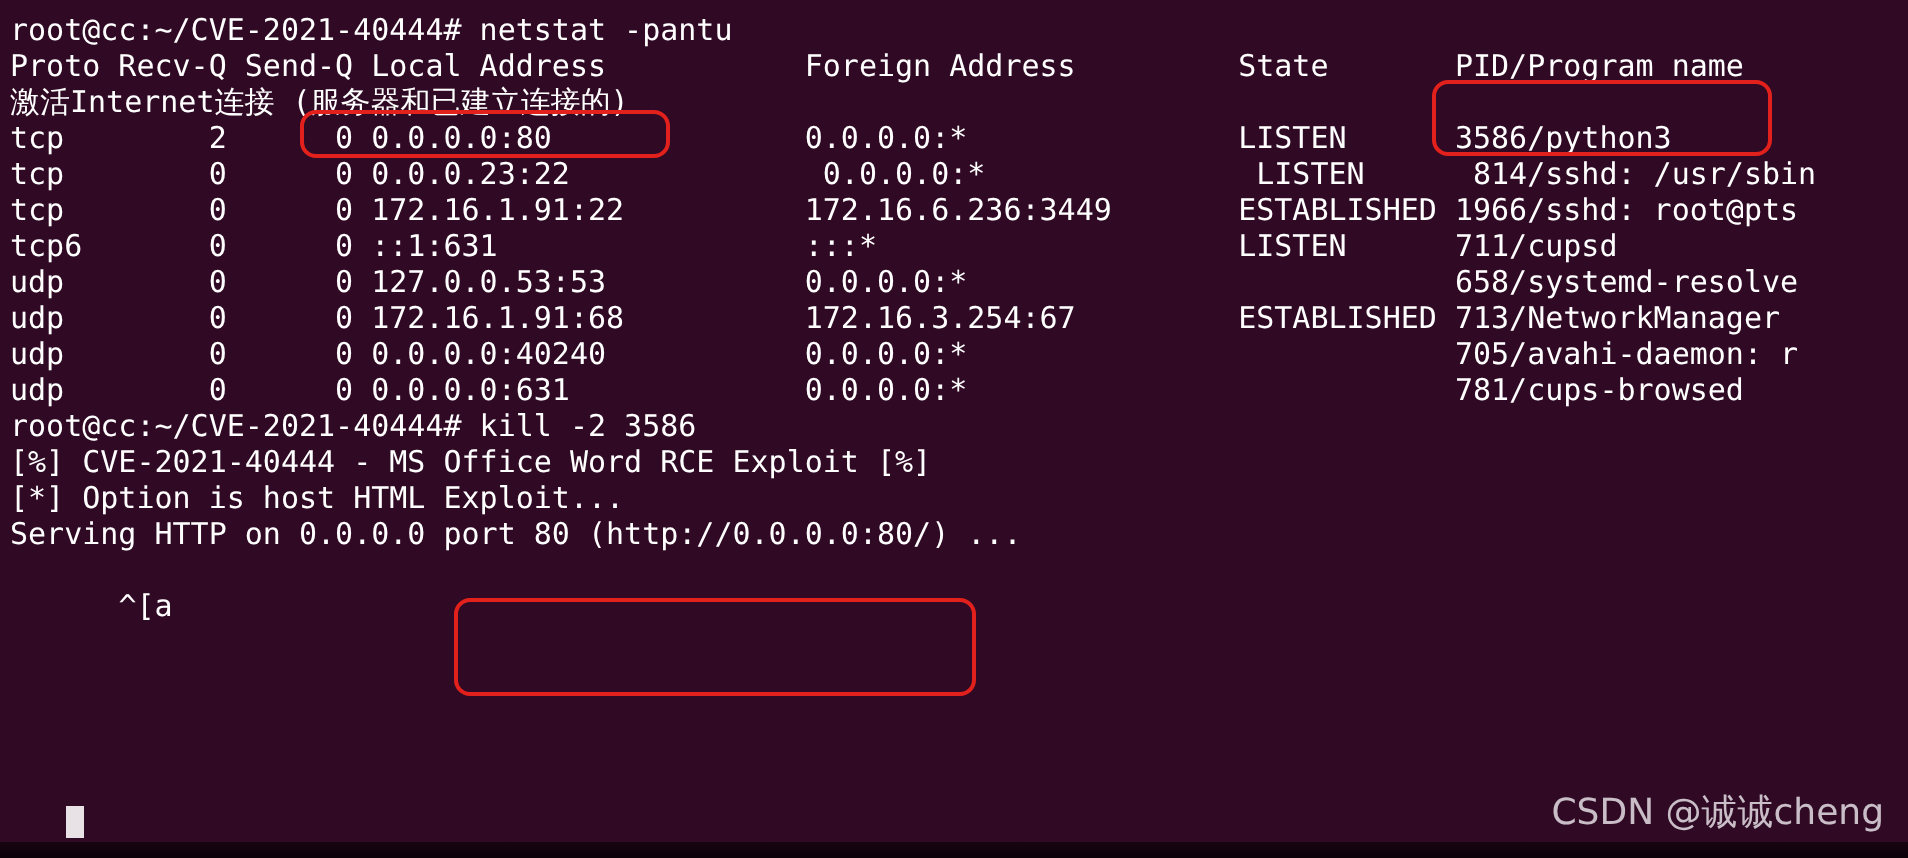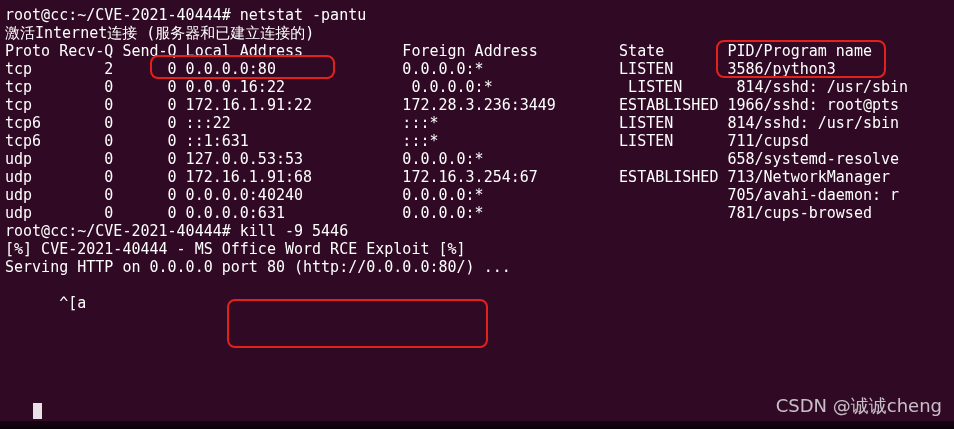--- a/index.html
+++ b/index.html
@@ -55,33 +55,33 @@
 <body>
 
 <div class="terminal">
 
   <div class="partial-top">
     
   </div>
 
   <div class="lines">
     <div class="line">root@cc:~/CVE-2021-40444# netstat -pantu</div>
+    <div class="line">Proto Recv-Q Send-Q Local Address           Foreign Address         State       PID/Program name</div>
     <div class="line">激活Internet连接 (服务器和已建立连接的)</div>
-    <div class="line">Proto Recv-Q Send-Q Local Address           Foreign Address         State       PID/Program name</div>
     <div class="line">tcp        2      0 0.0.0.0:80              0.0.0.0:*               LISTEN      3586/python3</div>
-    <div class="line">tcp        0      0 0.0.0.16:22              0.0.0.0:*               LISTEN      814/sshd: /usr/sbin</div>
-    <div class="line">tcp        0      0 172.16.1.91:22          172.28.3.236:3449       ESTABLISHED 1966/sshd: root@pts</div>
-    <div class="line">tcp6       0      0 :::22                   :::*                    LISTEN      814/sshd: /usr/sbin</div>
+    <div class="line">tcp        0      0 0.0.0.23:22              0.0.0.0:*               LISTEN      814/sshd: /usr/sbin</div>
+    <div class="line">tcp        0      0 172.16.1.91:22          172.16.6.236:3449       ESTABLISHED 1966/sshd: root@pts</div>
     <div class="line">tcp6       0      0 ::1:631                 :::*                    LISTEN      711/cupsd</div>
     <div class="line">udp        0      0 127.0.0.53:53           0.0.0.0:*                           658/systemd-resolve</div>
     <div class="line">udp        0      0 172.16.1.91:68          172.16.3.254:67         ESTABLISHED 713/NetworkManager</div>
     <div class="line">udp        0      0 0.0.0.0:40240           0.0.0.0:*                           705/avahi-daemon: r</div>
     <div class="line">udp        0      0 0.0.0.0:631             0.0.0.0:*                           781/cups-browsed</div>
-    <div class="line">root@cc:~/CVE-2021-40444# kill -9 5446</div>
+    <div class="line">root@cc:~/CVE-2021-40444# kill -2 3586</div>
     <div class="line">[%] CVE-2021-40444 - MS Office Word RCE Exploit [%]</div>
+    <div class="line">[*] Option is host HTML Exploit...</div>
     <div class="line">Serving HTTP on 0.0.0.0 port 80 (http://0.0.0.0:80/) ...</div>
     <div class="line">
       <span>^[a</span>
     </div>
   </div>
 
   <div class="hl hl-port80"></div>
   <div class="hl hl-pid"></div>
   <div class="hl hl-cmds"></div>
 

